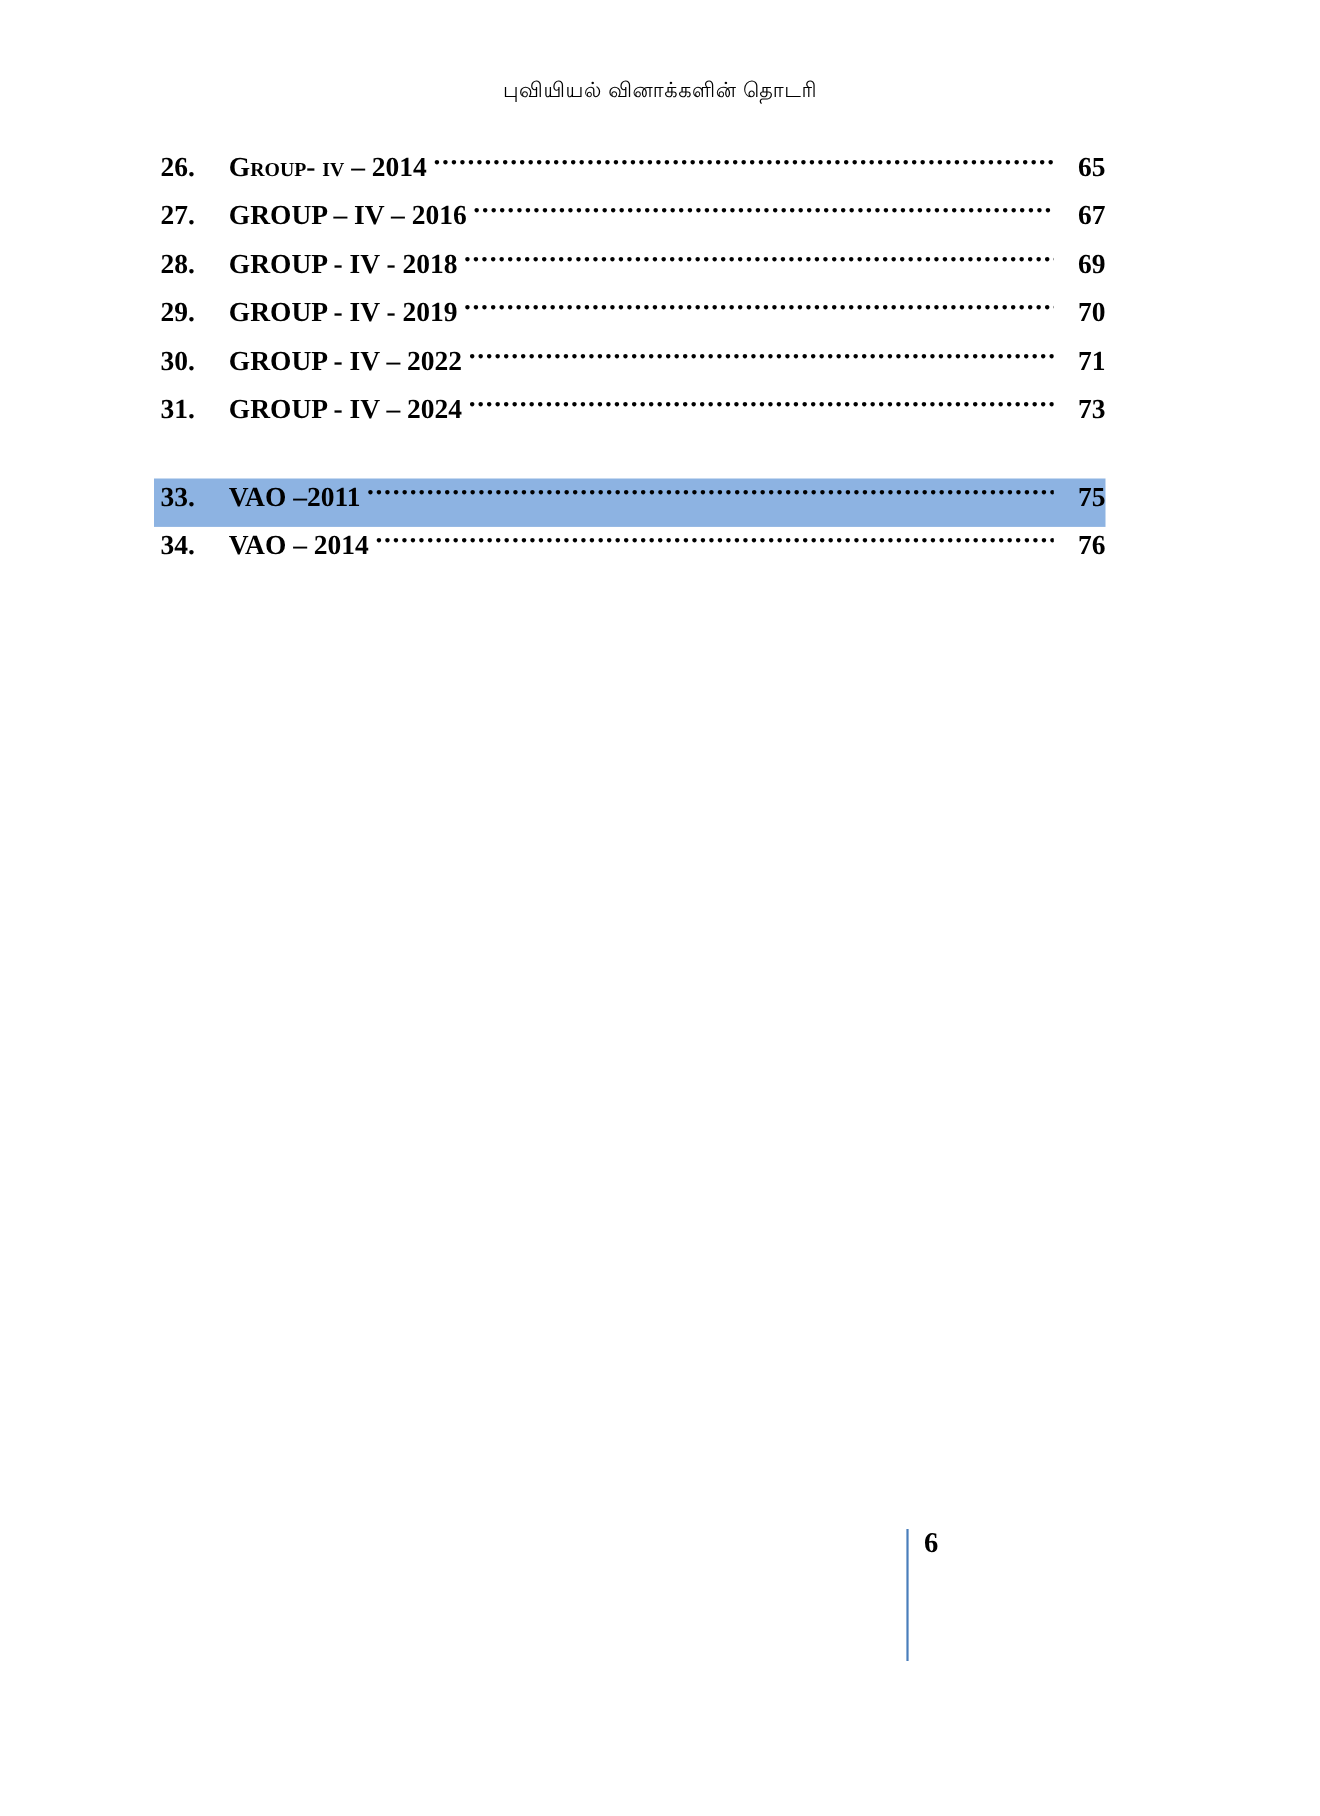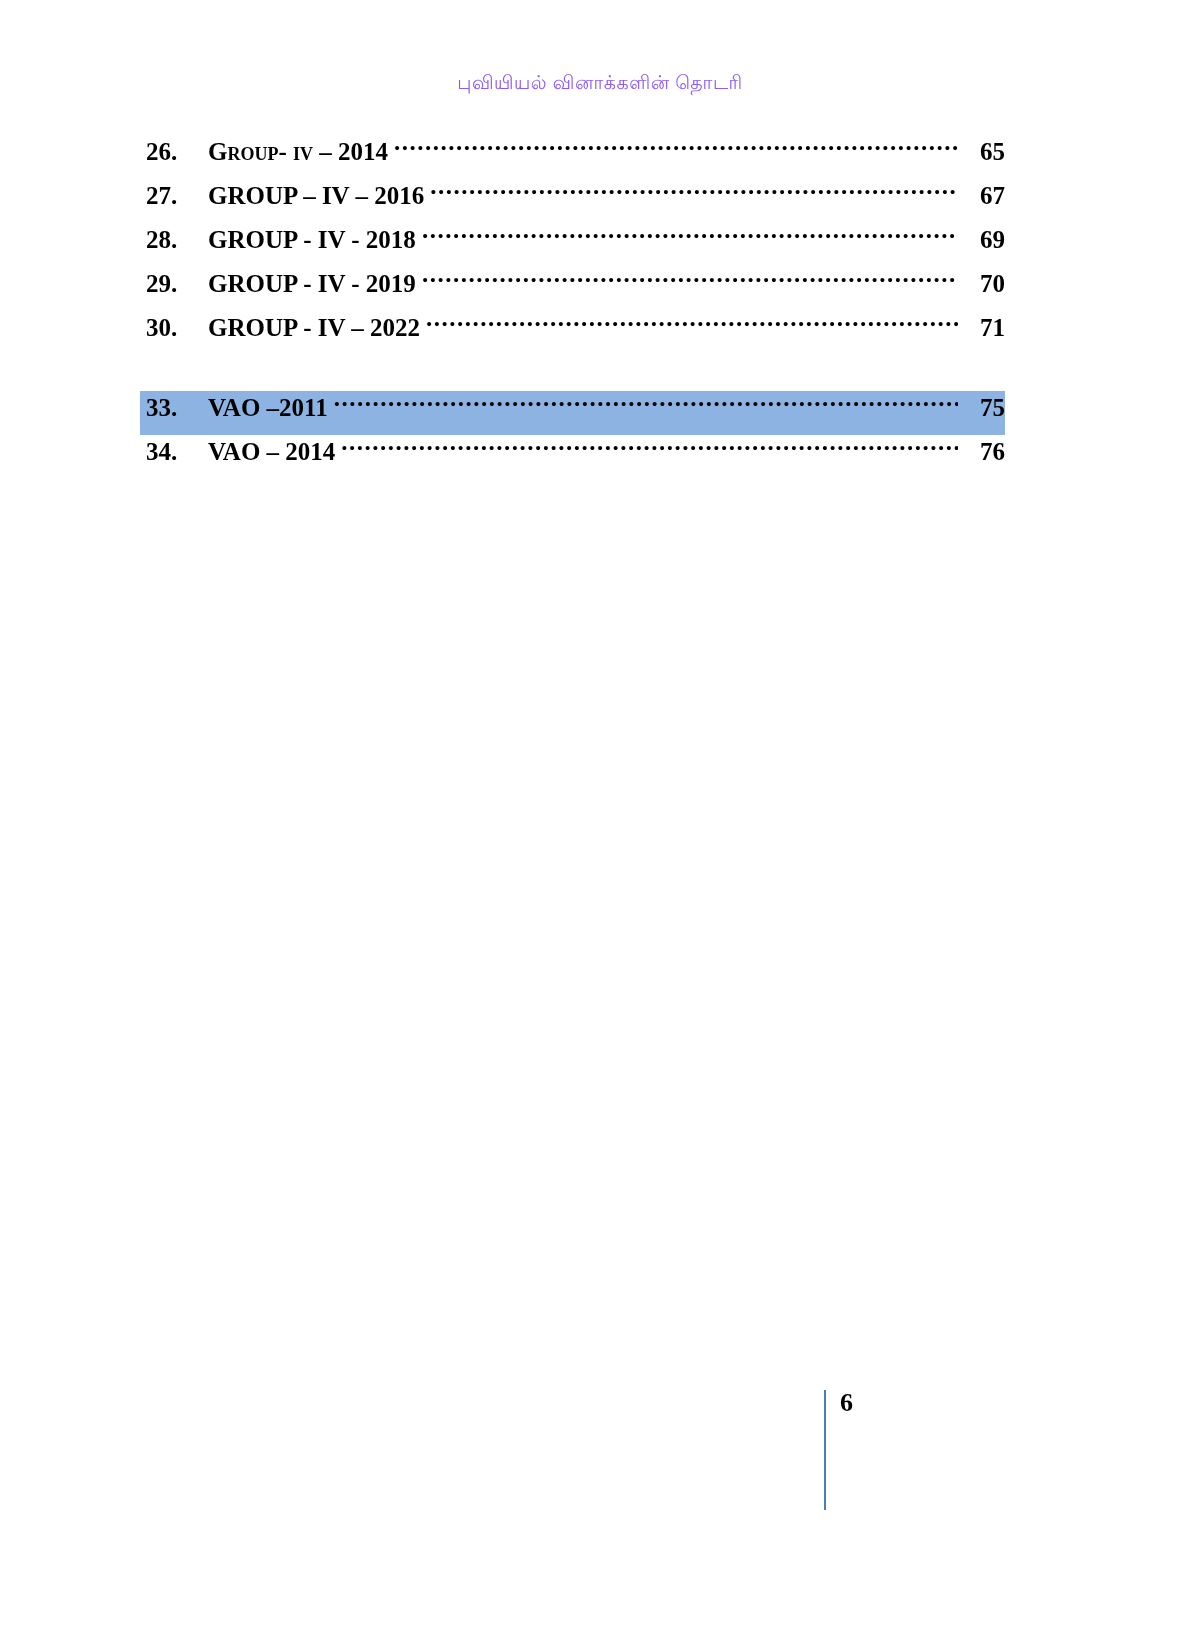--- a/index.html
+++ b/index.html
@@ -18,21 +18,21 @@
   }
   .header {
     position: absolute;
     top: 72px;
     left: 0;
     width: 1200px;
     text-align: center;
     font-family: "Liberation Sans", sans-serif;
     font-size: 19px;
     letter-spacing: 0.5px;
-    color: #8b5cf6;
+    color: #000000;
   }
   .toc {
     position: absolute;
     top: 135px;
     left: 140px;
     width: 865px;
   }
   .toc-row {
     display: flex;
     align-items: baseline;
@@ -140,20 +140,26 @@
         <span class="toc-title">GROUP - IV - 2019</span>
         <span class="toc-dots"></span>
         <span class="toc-page">70</span>
       </div>
       <div class="toc-row">
         <span class="toc-num">30.</span>
         <span class="toc-title">GROUP - IV – 2022</span>
         <span class="toc-dots"></span>
         <span class="toc-page">71</span>
       </div>
+      <div class="toc-row">
+        <span class="toc-num">31.</span>
+        <span class="toc-title">GROUP - IV – 2024</span>
+        <span class="toc-dots"></span>
+        <span class="toc-page">73</span>
+      </div>
       <div class="toc-row highlight">
         <span class="toc-num">33.</span>
         <span class="toc-title">VAO –2011</span>
         <span class="toc-dots"></span>
         <span class="toc-page">75</span>
       </div>
       <div class="toc-row">
         <span class="toc-num">34.</span>
         <span class="toc-title">VAO – 2014</span>
         <span class="toc-dots"></span>

